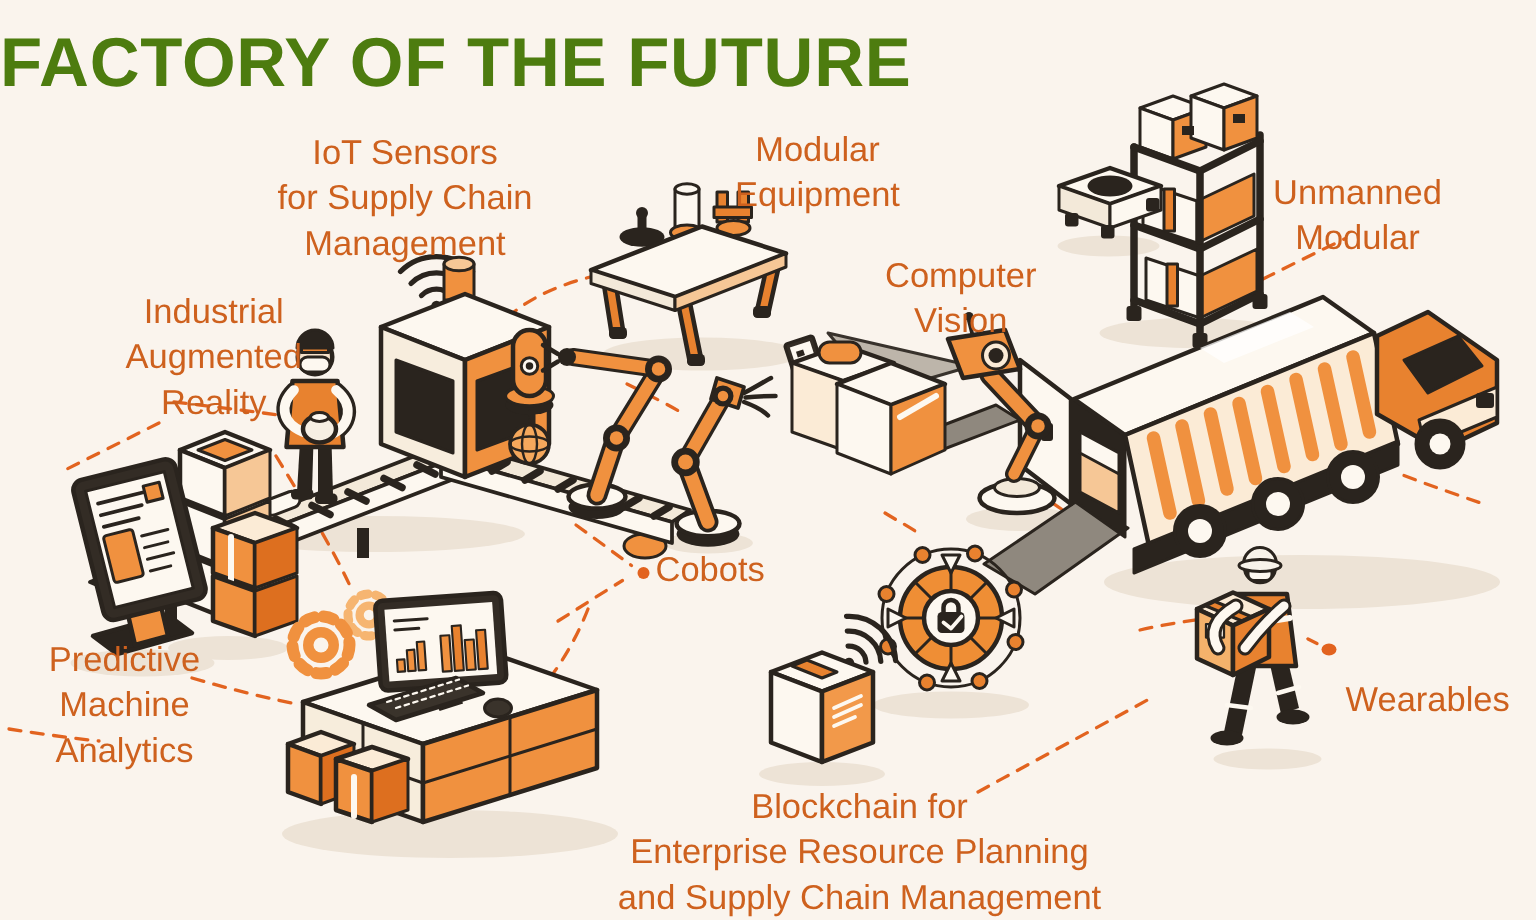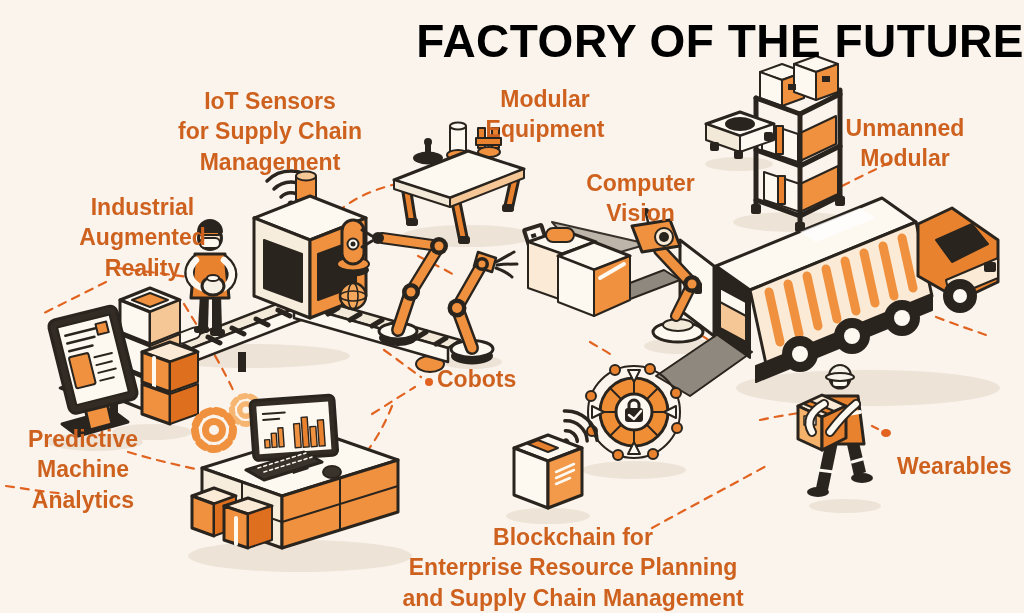--- a/index.html
+++ b/index.html
@@ -2,25 +2,25 @@
 <html><head>
 <meta charset="utf-8">
 <style>
   html,body{margin:0;padding:0;}
   body{
     width:1024px;height:613px;position:relative;overflow:hidden;
     background:#FAF4ED;
     font-family:"Liberation Sans",sans-serif;
   }
   #title{
-    position:absolute;left:0;right:0;top:14px;text-align:right;
-    font-size:46px;font-weight:bold;letter-spacing:.5px;color:#000000;
+    position:absolute;left:0;right:0;top:14px;text-align:left;
+    font-size:46px;font-weight:bold;letter-spacing:.5px;color:#4d7c0f;
   }
   .lbl{
-    position:absolute;color:#CE611E;font-weight:bold;font-size:23px;
+    position:absolute;color:#CE611E;font-weight:normal;font-size:23px;
     line-height:1.32;text-align:center;white-space:pre-line;
   }
   #lbl-iot{left:150px;top:86px;width:240px;}
   #lbl-modular{left:450px;top:84px;width:190px;}
   #lbl-unmanned{left:835px;top:113px;width:140px;}
   #lbl-ar{left:55px;top:192px;width:175px;}
   #lbl-cv{left:568px;top:168px;width:145px;text-align:center;}
   #lbl-cobots{left:437px;top:364px;text-align:center;}
   #lbl-predictive{left:13px;top:424px;width:140px;}
   #lbl-blockchain{left:373px;top:522px;width:400px;}

